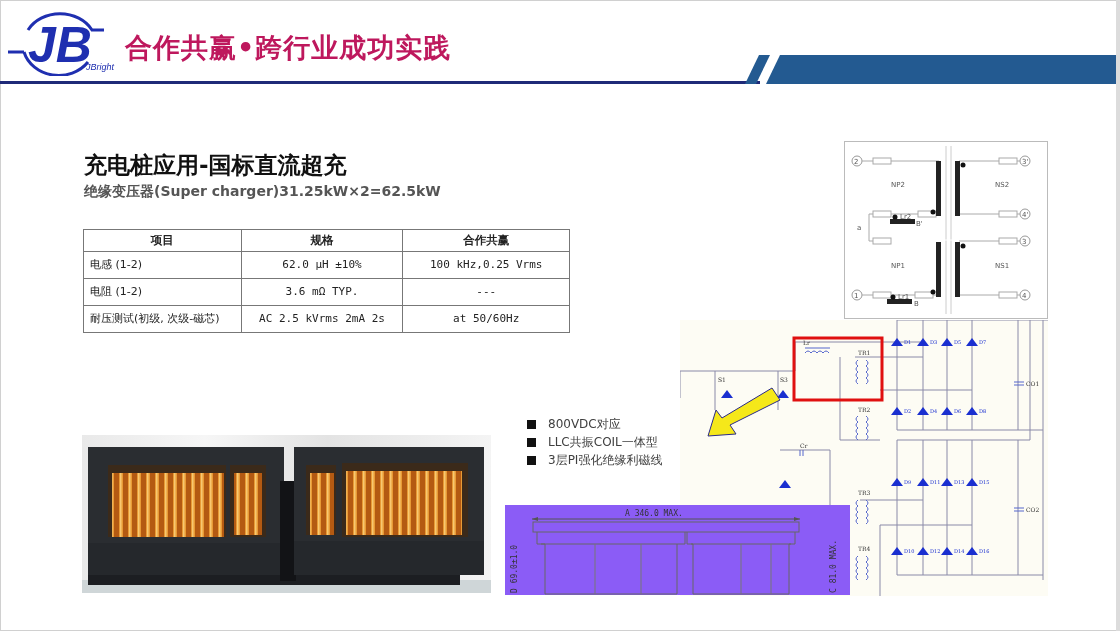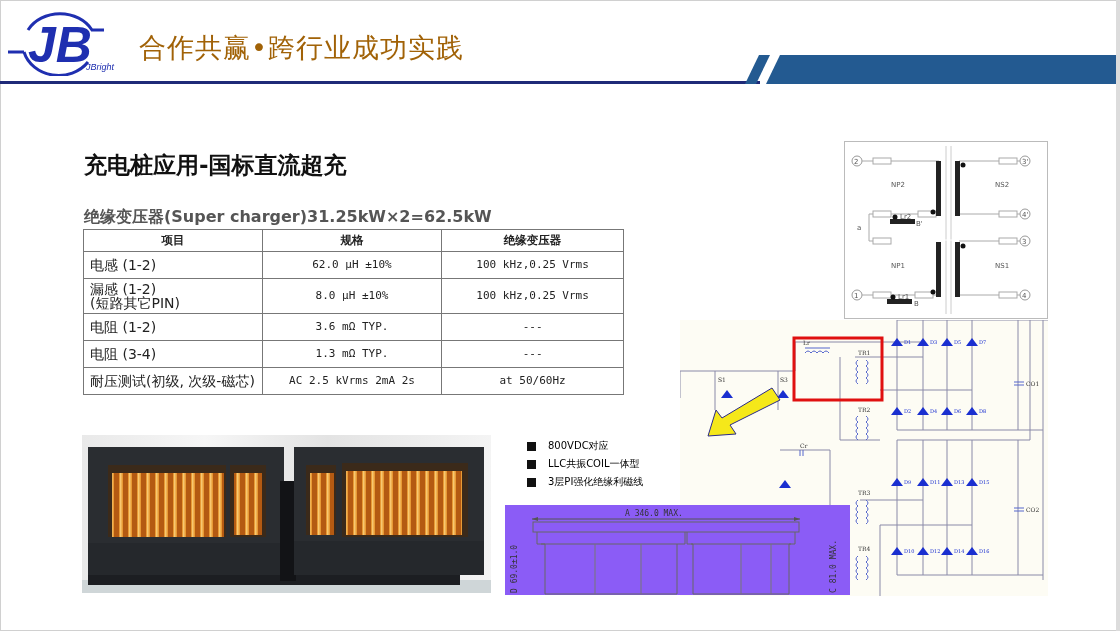--- a/index.html
+++ b/index.html
@@ -1,38 +1,38 @@
 <!DOCTYPE html>
 <html><head>
 <meta charset="utf-8">
 <style>
   html,body{margin:0;padding:0;}
   body{width:1120px;height:631px;position:relative;overflow:hidden;background:#ffffff;font-family:"DejaVu Sans",sans-serif;}
   .frame{position:absolute;left:0;top:0;width:1118px;height:629px;border:1px solid #d0d0d0;background:#fff;}
   .right-edge{position:absolute;right:0;top:0;width:4px;height:631px;background:#dcdcdc;}
   
   .logo{position:absolute;left:4px;top:4px;width:118px;height:72px;}
-  .header-title{position:absolute;left:125px;top:30px;font-size:27px;font-weight:normal;color:#a16207;letter-spacing:1px;font-family:"DejaVu Sans",sans-serif;margin-left:14px;}
+  .header-title{position:absolute;left:125px;top:30px;font-size:27px;font-weight:bold;color:#be185d;letter-spacing:1px;font-family:"DejaVu Sans",sans-serif;}
   .header-rule{position:absolute;left:0;top:81px;width:760px;height:3px;background:#1f2a78;}
   .header-band{position:absolute;left:740px;top:55px;width:376px;height:29px;}
   
   .h1{position:absolute;left:84px;top:150px;font-size:23px;font-weight:bold;color:#111;}
-  .h2{position:absolute;left:84px;top:183px;font-size:16px;font-weight:bold;color:#555;margin-top:24px;}
-  
-  table.spec{position:absolute;left:83px;top:229px;border-collapse:collapse;width:541px;font-size:11px;color:#222;font-family:"DejaVu Sans Mono","Liberation Mono",monospace;}
+  .h2{position:absolute;left:84px;top:183px;font-size:14px;font-weight:bold;color:#555;}
+  
+  table.spec{position:absolute;left:83px;top:229px;border-collapse:collapse;width:487px;font-size:11px;color:#222;font-family:"DejaVu Sans Mono","Liberation Mono",monospace;}
   table.spec th,table.spec td{border:1px solid #777;padding:0 6px;}
   table.spec th{height:21px;font-family:"DejaVu Sans",sans-serif;font-weight:bold;font-size:11.5px;text-align:center;background:#fff;}
   table.spec td{height:26px;line-height:14px;}
-  table.spec td.c1{width:185px;text-align:left;font-family:"DejaVu Sans",sans-serif;font-size:14px;}
+  table.spec td.c1{width:185px;text-align:left;font-family:"DejaVu Sans",sans-serif;font-size:11px;}
   table.spec td.c2,table.spec td.c3{text-align:center;width:185px;}
   table.spec tr.tall td{height:34px;}
   
   .photo{position:absolute;left:82px;top:435px;width:409px;height:158px;background:linear-gradient(90deg,#e9e9e9,#f6f6f6 30%,#e3e3e3 60%,#f4f4f4);overflow:hidden;}
   
-  .bullets{position:absolute;left:527px;top:437px;font-size:10px;color:#000000;line-height:18px;}
+  .bullets{position:absolute;left:527px;top:415px;font-size:12px;color:#404040;line-height:18px;}
   .bullets div{display:flex;align-items:center;}
   .bullets .sq{display:inline-block;width:9px;height:9px;background:#111;margin-right:12px;}
   
   .winding{position:absolute;left:844px;top:141px;width:202px;height:176px;border:1px solid #bbb;background:#fff;}
   .circuit{position:absolute;left:680px;top:320px;width:368px;height:276px;background:#fdfcf4;}
   .drawing{position:absolute;left:505px;top:505px;width:345px;height:90px;background:#8b5cf6;}
 </style>
 </head>
 <body>
 
@@ -54,45 +54,32 @@
 </svg>
 
 <div class="h1">充电桩应用-国标直流超充</div>
 <div class="h2">绝缘变压器(Super charger)31.25kW×2=62.5kW</div>
 
 <table class="spec">
   <thead>
     <tr>
       <th>项目</th>
       <th>规格</th>
-      <th>绝缘变压器</th>
+      <th>合作共赢</th>
     </tr>
   </thead>
   <tbody>
     <tr>
       <td class="c1">电感 (1-2)</td>
       <td class="c2">62.0 μH ±10%</td>
       <td class="c3">100 kHz,0.25 Vrms</td>
     </tr>
-    <tr class="tall">
-      <td class="c1">
-          <div>漏感 (1-2)</div>
-          <div>(短路其它PIN)</div>
-        </td>
-      <td class="c2">8.0 μH ±10%</td>
-      <td class="c3">100 kHz,0.25 Vrms</td>
-    </tr>
     <tr>
       <td class="c1">电阻 (1-2)</td>
       <td class="c2">3.6 mΩ TYP.</td>
-      <td class="c3">---</td>
-    </tr>
-    <tr>
-      <td class="c1">电阻 (3-4)</td>
-      <td class="c2">1.3 mΩ TYP.</td>
       <td class="c3">---</td>
     </tr>
     <tr>
       <td class="c1">耐压测试(初级, 次级-磁芯)</td>
       <td class="c2">AC 2.5 kVrms 2mA 2s</td>
       <td class="c3">at 50/60Hz</td>
     </tr>
   </tbody>
 </table>
 

